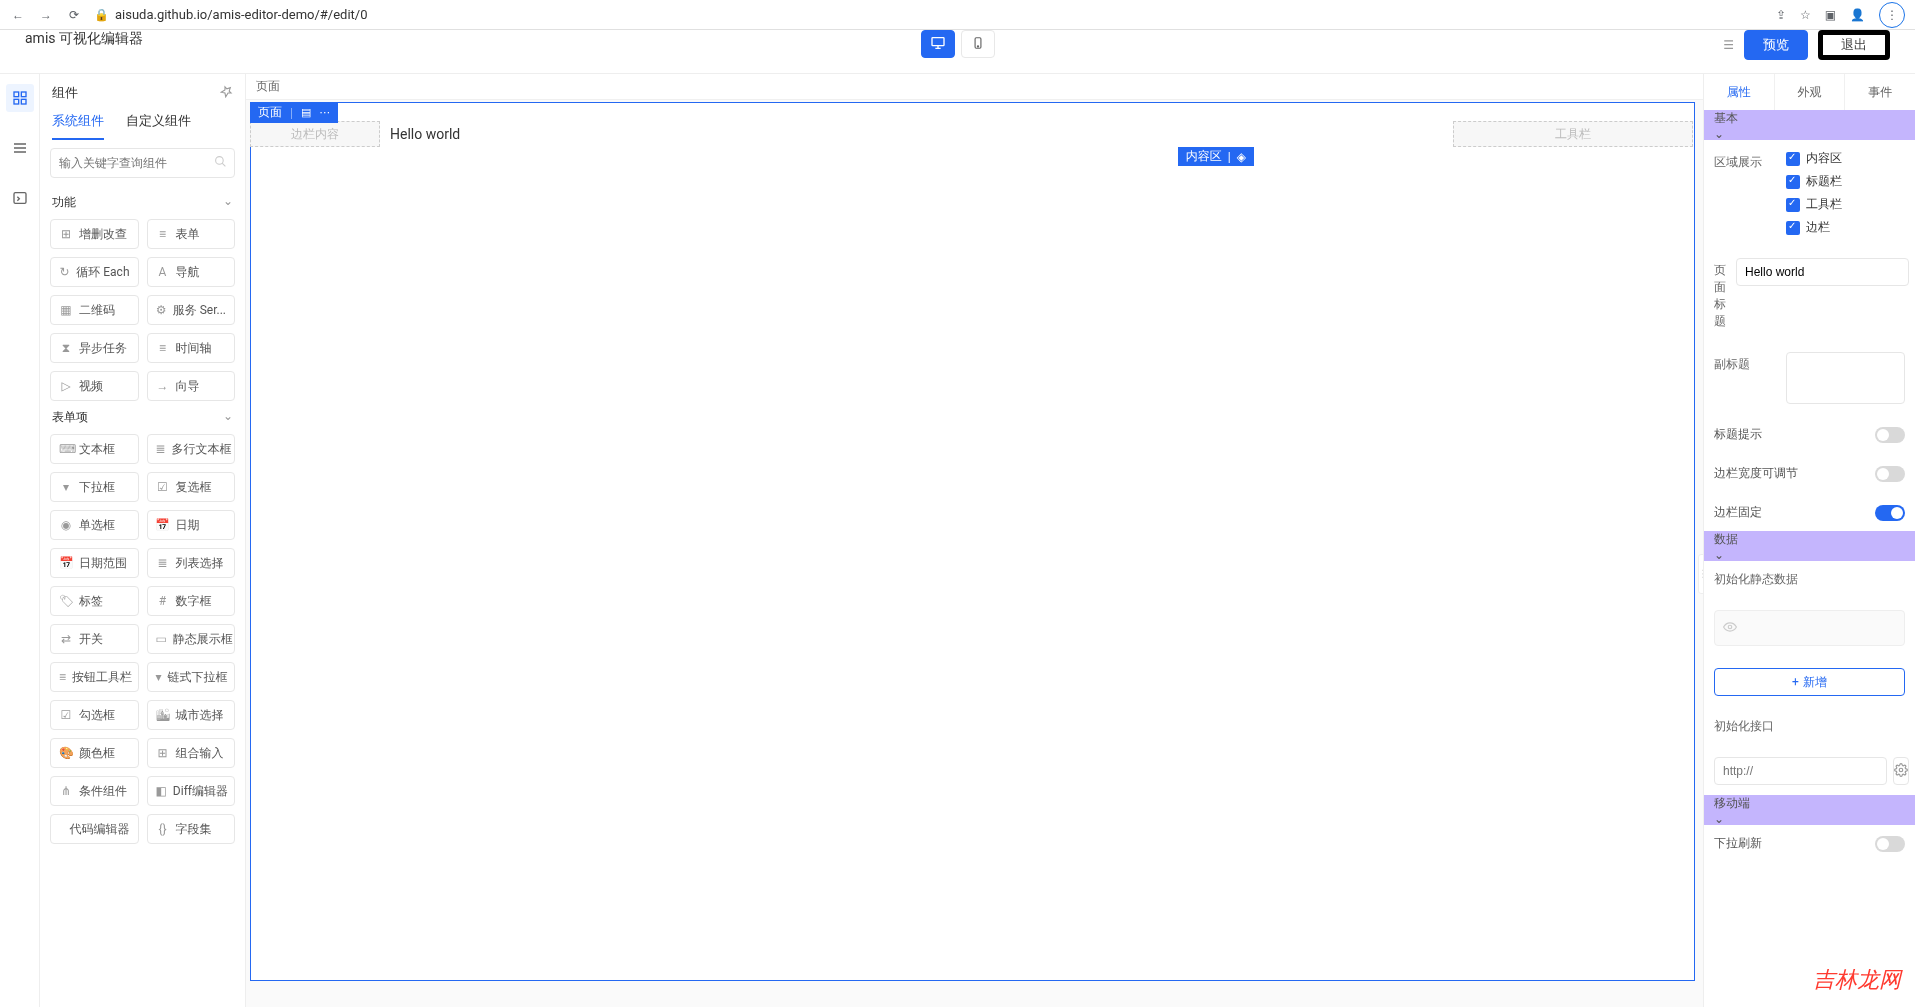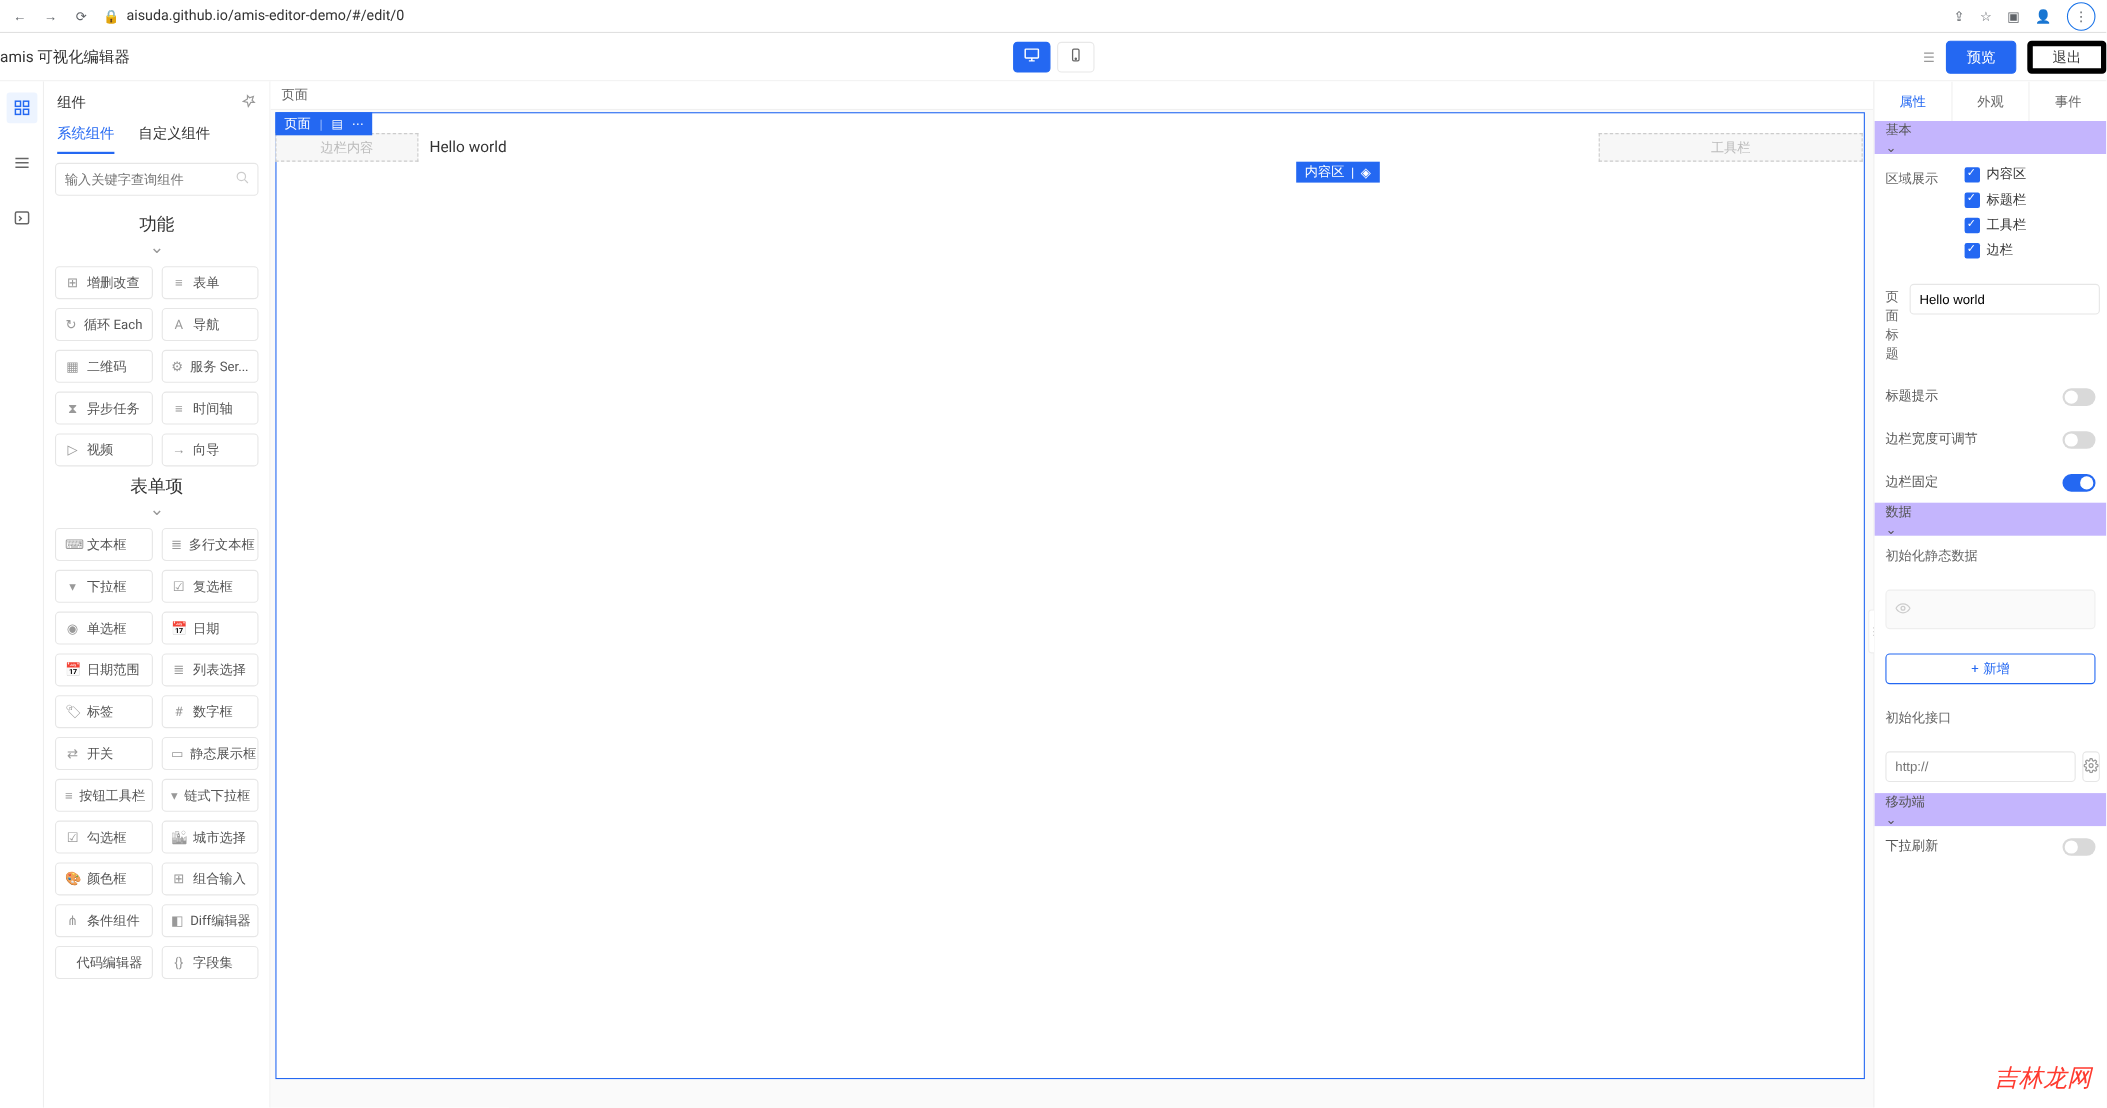--- a/index.html
+++ b/index.html
@@ -7,21 +7,21 @@
 
 
 .browser-bar { height: 30px; background: #fff; border-bottom: 1px solid #e0e0e0; display: flex; align-items: center; padding: 0 10px; gap: 12px; }
 .browser-bar .nav-ico { width: 16px; height: 16px; display: flex; align-items: center; justify-content: center; color: #5f6368; cursor: pointer; }
 .url-wrap { flex: 1; display: flex; align-items: center; gap: 6px; color: #333; font-size: 13px; }
 .url-wrap .lock { color: #5f6368; font-size: 12px; }
 .browser-right { display: flex; align-items: center; gap: 14px; color: #5f6368; }
 .browser-right .menu-circle { width: 26px; height: 26px; border: 1.5px solid #1a73e8; border-radius: 50%; display: flex; align-items: center; justify-content: center; }
 
 
-.app-bar { height: 44px; display: flex; align-items: center; padding: 0 0; border-bottom: 1px solid #eee; }
+.app-bar { height: 44px; display: flex; align-items: flex-start; padding: 0 25px; border-bottom: 1px solid #eee; }
 .app-title { font-size: 14px; color: #333; }
 .device-toggle { margin-left: auto; margin-right: auto; display: flex; gap: 6px; position: absolute; left: 50%; transform: translateX(-50%); }
 .device-btn { width: 34px; height: 28px; border: 1px solid #e8e8e8; border-radius: 4px; background: #fff; display: flex; align-items: center; justify-content: center; cursor: pointer; color: #666; }
 .device-btn.active { background: #2468f2; border-color: #2468f2; color: #fff; }
 .app-bar-right { margin-left: auto; display: flex; align-items: center; gap: 10px; }
 .vbtn { height: 30px; padding: 0 18px; border-radius: 4px; font-size: 13px; display: flex; align-items: center; cursor: pointer; }
 .vbtn.primary { background: #2468f2; color: #fff; border: 1px solid #2468f2; }
 .vbtn.default { background: #fff; color: #404040; border: 5px solid #000000; }
 .bars-ico { color: #999; }
 
@@ -39,21 +39,21 @@
 .pin-ico { color: #999; cursor: pointer; }
 .panel-tabs { display: flex; padding: 0 12px; gap: 22px; font-size: 13px; }
 .panel-tab { padding: 6px 0 10px; cursor: pointer; color: #333; position: relative; }
 .panel-tab.active { color: #2468f2; }
 .panel-tab.active::after { content: ""; position: absolute; left: 0; right: 0; bottom: 0; height: 2px; background: #2468f2; }
 .search-box { margin: 8px 10px; height: 30px; border: 1px solid #e6e6e6; border-radius: 4px; display: flex; align-items: center; padding: 0 8px; color: #bbb; background: #fff; }
 .search-box input { border: none; outline: none; flex: 1; font-size: 12px; color: #333; background: transparent; }
 .search-box .s-ico { color: #ccc; }
 
 .comp-scroll { flex: 1; overflow-y: auto; padding: 0 10px 12px; }
-.grp-head { display: flex; align-items: center; justify-content: space-between; padding: 8px 2px; font-size: 16px; color: #333; cursor: pointer; flex-direction: column; }
+.grp-head { display: flex; justify-content: space-between; padding: 8px 2px; font-size: 12px; color: #333; cursor: pointer; }
 .grp-head .chev { color: #999; }
 .grid2 { display: grid; grid-template-columns: 1fr 1fr; gap: 8px; }
 .comp-item { height: 30px; border: 1px solid #e6e6e6; border-radius: 4px; display: flex; align-items: center; gap: 6px; padding: 0 8px; font-size: 12px; color: #555; cursor: grab; background: #fff; white-space: nowrap; overflow: hidden; text-overflow: ellipsis;}
 .comp-item .ci { color: #999; font-size: 12px; width: 14px; text-align: center; }
 
 
 .canvas-wrap { flex: 1; background: #fafafa; display: flex; flex-direction: column; }
 .crumb { height: 26px; display: flex; align-items: center; padding: 0 10px; font-size: 12px; color: #666; background: #fff; border-bottom: 1px solid #f0f0f0;}
 .canvas-stage { flex: 1; padding: 2px 8px 8px 4px; overflow: auto; position: relative; }
 .page-outline { border: 1.5px solid #2468f2; background: #fff; min-height: 98%; position: relative; }
@@ -409,20 +409,24 @@
             <div class="chk">
               <span class="chk-box"></span>
               <span>边栏</span>
             </div>
           </div>
       </div>
       <div class="field-row">
         <div class="field-label">页面标题</div>
         <input class="txt-input" value="Hello world" style="">
       </div>
+      <div class="field-row">
+        <div class="field-label">副标题</div>
+        <textarea class="txt-area" style=""></textarea>
+      </div>
       <div class="switch-row">
         <span>标题提示</span>
         <div class="switch"></div>
       </div>
       <div class="switch-row">
         <span>边栏宽度可调节</span>
         <div class="switch"></div>
       </div>
       <div class="switch-row">
         <span>边栏固定</span>

